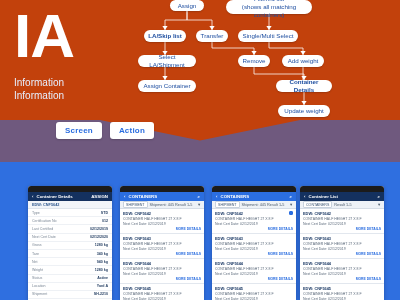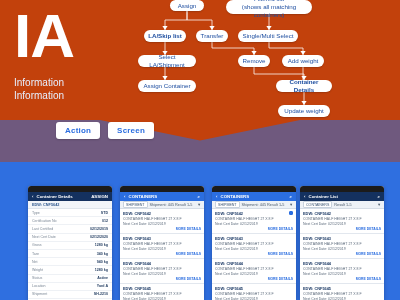--- a/index.html
+++ b/index.html
@@ -122,22 +122,22 @@
   <div class="top">
     <div class="wedge"></div>
 
     <div class="ia-block">
       <div class="ia-title">IA</div>
       <div class="ia-sub1">Information</div>
       <div class="ia-sub2">Information</div>
     </div>
 
     <div class="legend">
+      <div class="pill">Screen</div>
       <div class="pill">Action</div>
-      <div class="pill">Screen</div>
     </div>
 
     <div class="flow">
       <svg class="lines" viewBox="0 0 270 140">
         <g stroke="#ffffff" stroke-width="0.8" fill="none" opacity="0.95">
           <path d="M57,11 L57,20 L35,20 L35,30"></path>
           <path d="M57,11 L57,20 L82,20 L82,30"></path>
           <path d="M139,14 L139,30"></path>
           <path d="M35,42 L35,55"></path>
           <path d="M35,67 L35,80"></path>

